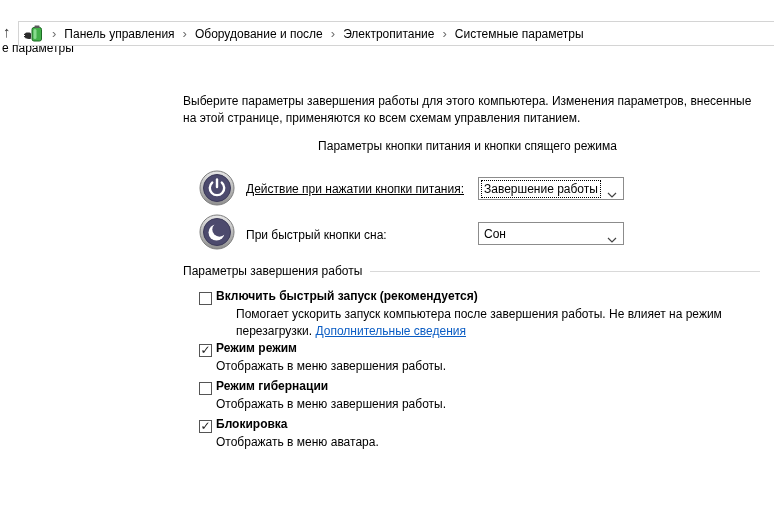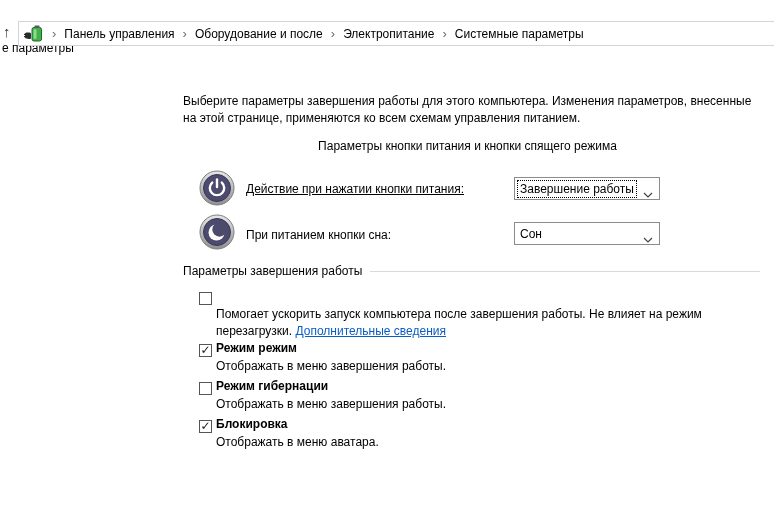--- a/index.html
+++ b/index.html
@@ -31,36 +31,36 @@
   .round-icon { position:absolute; left:16px; width:36px; height:36px; }
   .icon-power-btn { top:170px; }
   .icon-sleep-btn { top:214px; }
 
   .row-label { position:absolute; left:63px; font-size:12px; color:#000; white-space:nowrap; }
   .lbl1 { top:182px;text-decoration:underline; }
   .lbl2 { top:228px; }
 
   .selectbox { position:absolute; left:295px; width:146px; height:23px; border:1px solid #8c8c8c;
                background:#fff; display:flex; align-items:center; padding:0 20px 0 3px;
-               font-size:12px; cursor:default;margin-left:36px; }
+               font-size:12px; cursor:default; }
   .sel1 { top:177px; }
   .sel2 { top:222px; }
   .selectbox .val { white-space:nowrap; padding:1px 2px; }
   .selectbox.focused .val { outline:1px dotted #000; }
   .selectbox .chev { position:absolute; right:6px; top:9px; }
 
   .cb { position:absolute; left:16px; width:13px; height:13px; border:1px solid #555;
         background:#fff; font-size:12px; line-height:11px; text-align:center; color:#1a1a1a; cursor:default; }
   .cb1 { top:292px; } .cb2 { top:344px; } .cb3 { top:382px; } .cb4 { top:420px; }
 
   .cb-label { position:absolute; left:33px; font-size:12px; font-weight:bold; color:#000; white-space:nowrap; }
   .cbl1 { top:289px; } .cbl2 { top:341px; } .cbl3 { top:379px; } .cbl4 { top:417px; }
 
   .cb-desc { position:absolute; left:33px; font-size:12px; line-height:17px; color:#000; }
-  .cbd1 { top:306px; width:505px; }
+  .cbd1 { top:306px; width:505px;margin-left:20px; }
   .cbd2 { top:358px; } .cbd3 { top:396px; } .cbd4 { top:434px; }
 
   a.more-link { color:#0b5dc4; text-decoration:underline; cursor:pointer; }
 </style>
 </head>
 <body>
 
 <div class="window-title">е параметры</div>
 
 <div class="up-arrow">↑</div>
@@ -121,36 +121,37 @@
   </div>
 
   <span class="round-icon icon-sleep-btn">
     <svg width="36" height="36" viewBox="0 0 36 36">
       <circle cx="18" cy="18" r="17" fill="url(#rimg)" stroke="#7d7d7d" stroke-width="1"></circle>
       <circle cx="18" cy="18" r="13.5" fill="#4c4a6d" stroke="#3a3857" stroke-width="1"></circle>
       <circle cx="17.5" cy="18.5" r="8" fill="#fff"></circle>
       <circle cx="20.5" cy="15.5" r="7.2" fill="#4c4a6d"></circle>
     </svg>
   </span>
-  <div class="row-label lbl2">При питанием кнопки сна:</div>
+  <div class="row-label lbl2">При быстрый кнопки сна:</div>
   <div class="selectbox sel2">
     <span class="val">Сон</span>
     <span class="chev">
       <svg width="10" height="6" viewBox="0 0 10 6">
           <path d="M1 1 L5 5 L9 1" stroke="#444" stroke-width="1.2" fill="none"></path>
         </svg>
     </span>
   </div>
 
   <div class="section-hdr sec2">
     <span class="txt">Параметры завершения работы</span>
     <span class="rule"></span>
   </div>
 
   <span class="cb cb1"></span>
+  <div class="cb-label cbl1">Включить быстрый запуск (рекомендуется)</div>
   <div class="cb-desc cbd1"><span>Помогает ускорить запуск компьютера после завершения работы. Не влияет на режим перезагрузки.</span> <a class="more-link">Дополнительные сведения</a></div>
 
   <span class="cb cb2">✓</span>
   <div class="cb-label cbl2">Режим режим</div>
   <div class="cb-desc cbd2">Отображать в меню завершения работы.</div>
 
   <span class="cb cb3"></span>
   <div class="cb-label cbl3">Режим гибернации</div>
   <div class="cb-desc cbd3">Отображать в меню завершения работы.</div>
 

